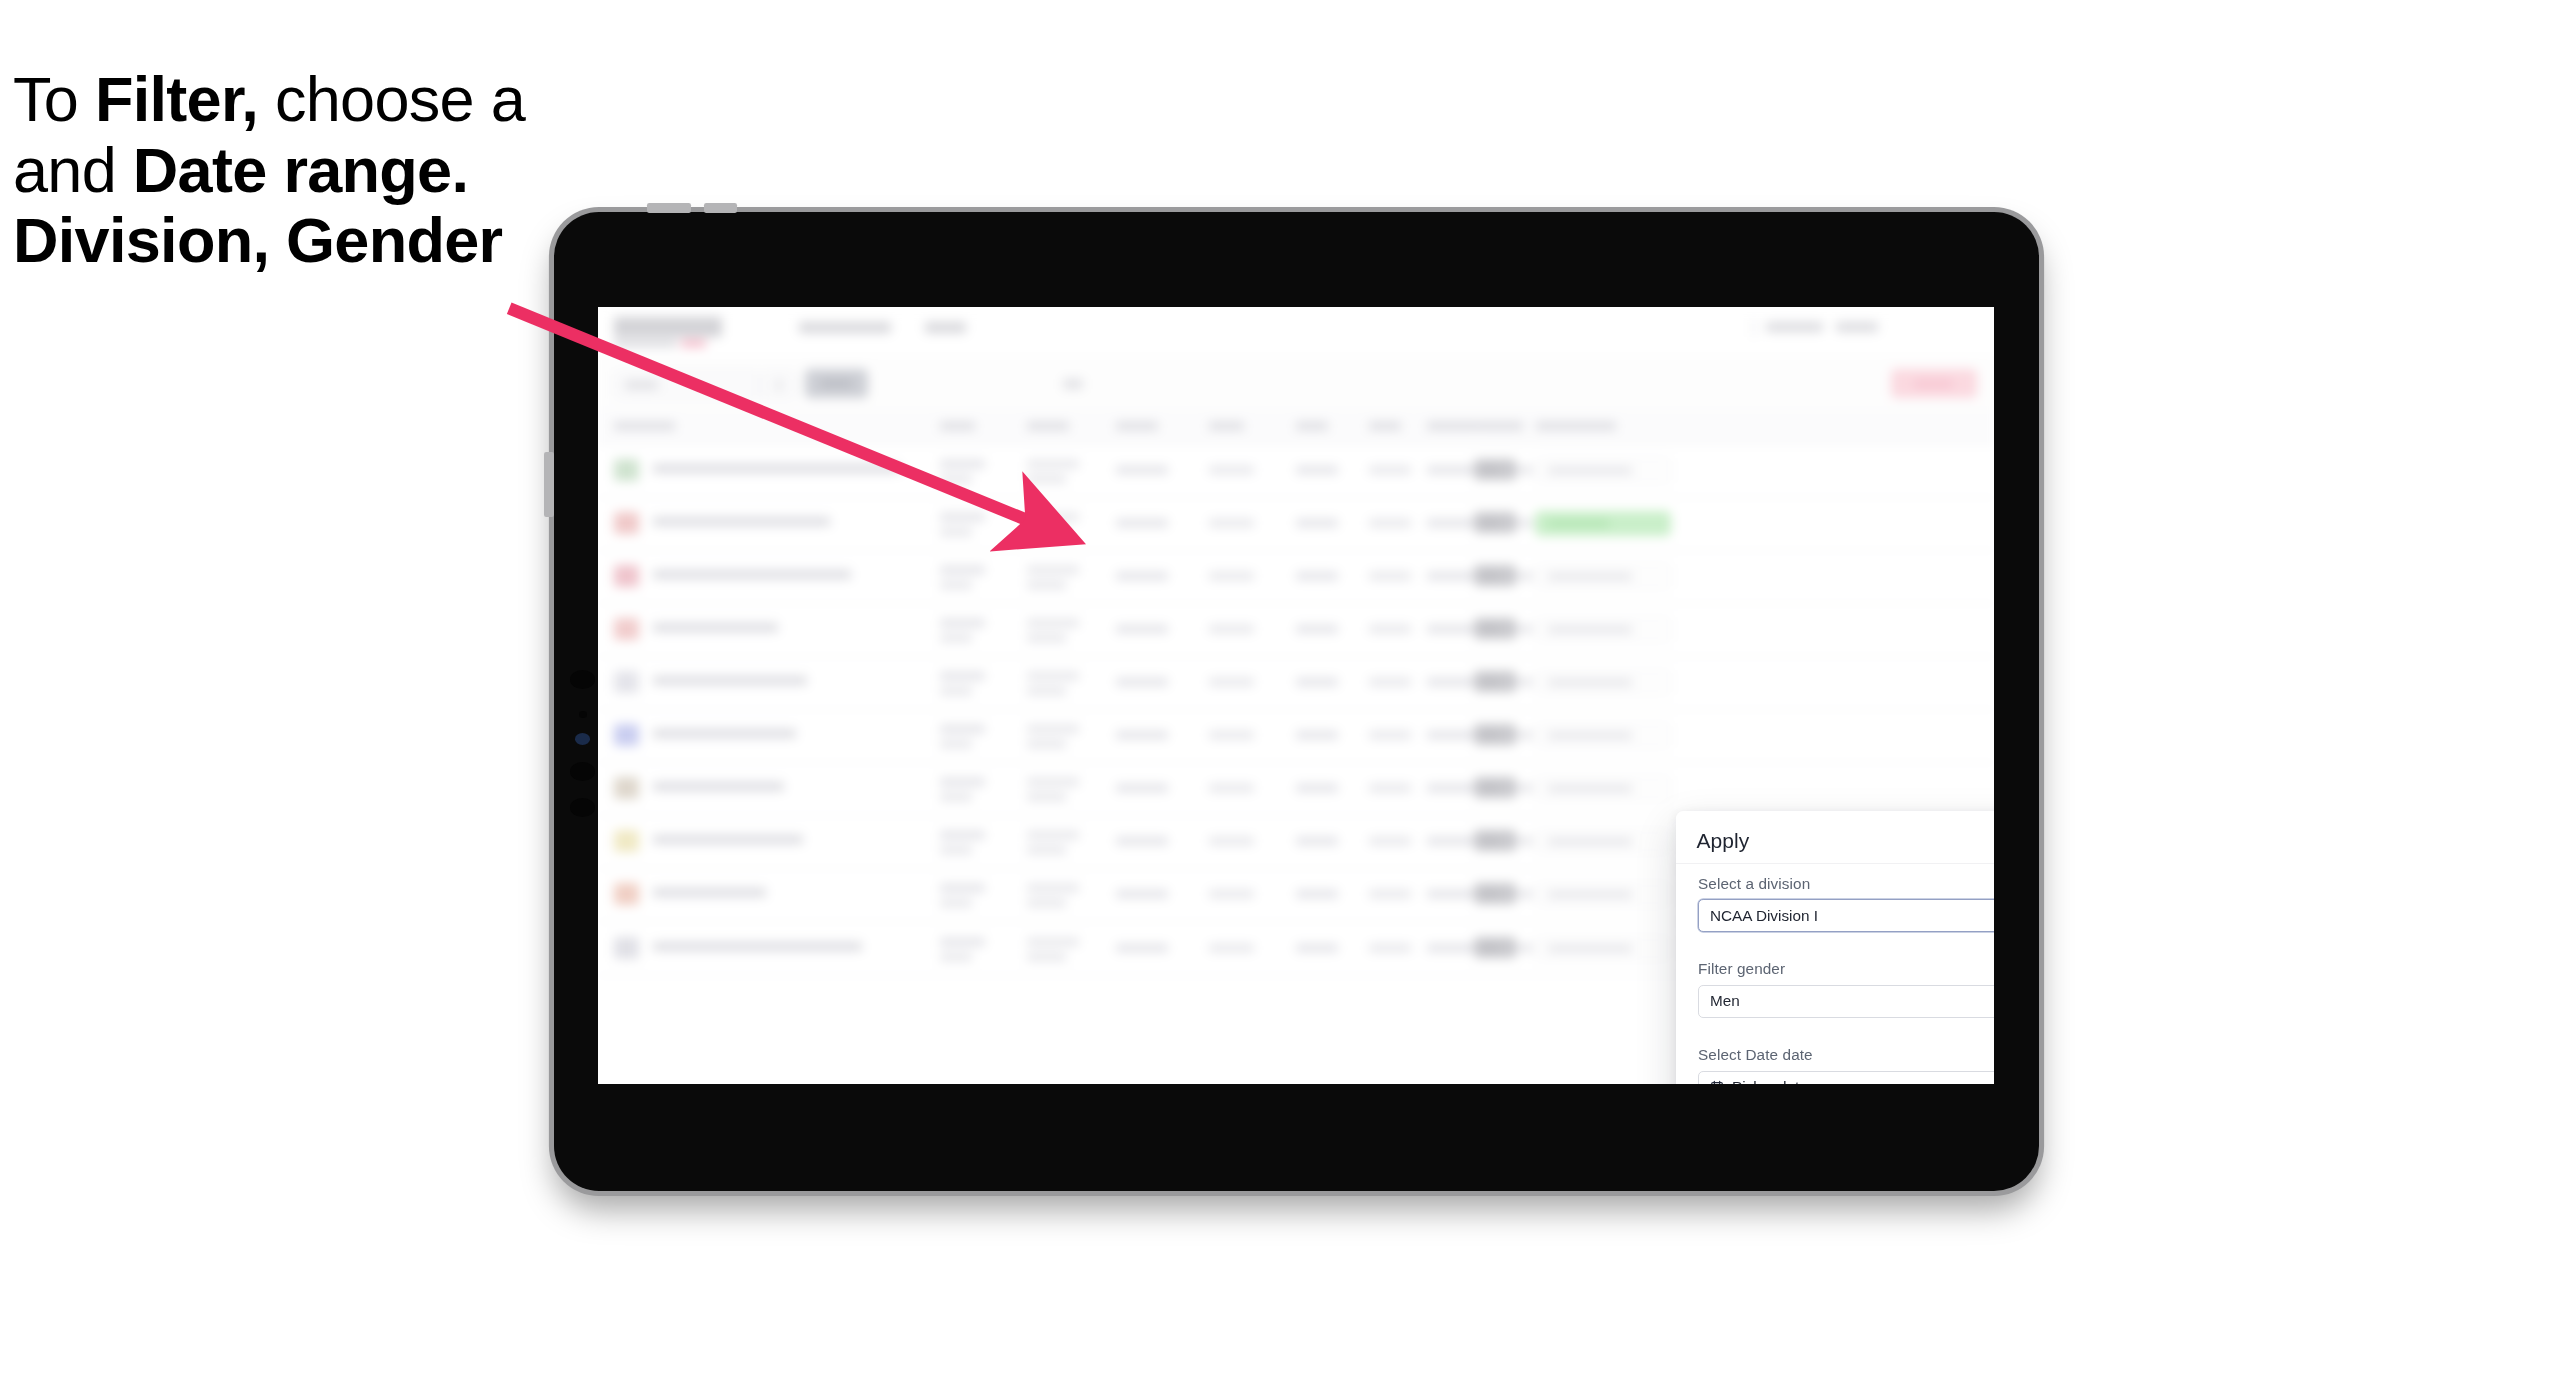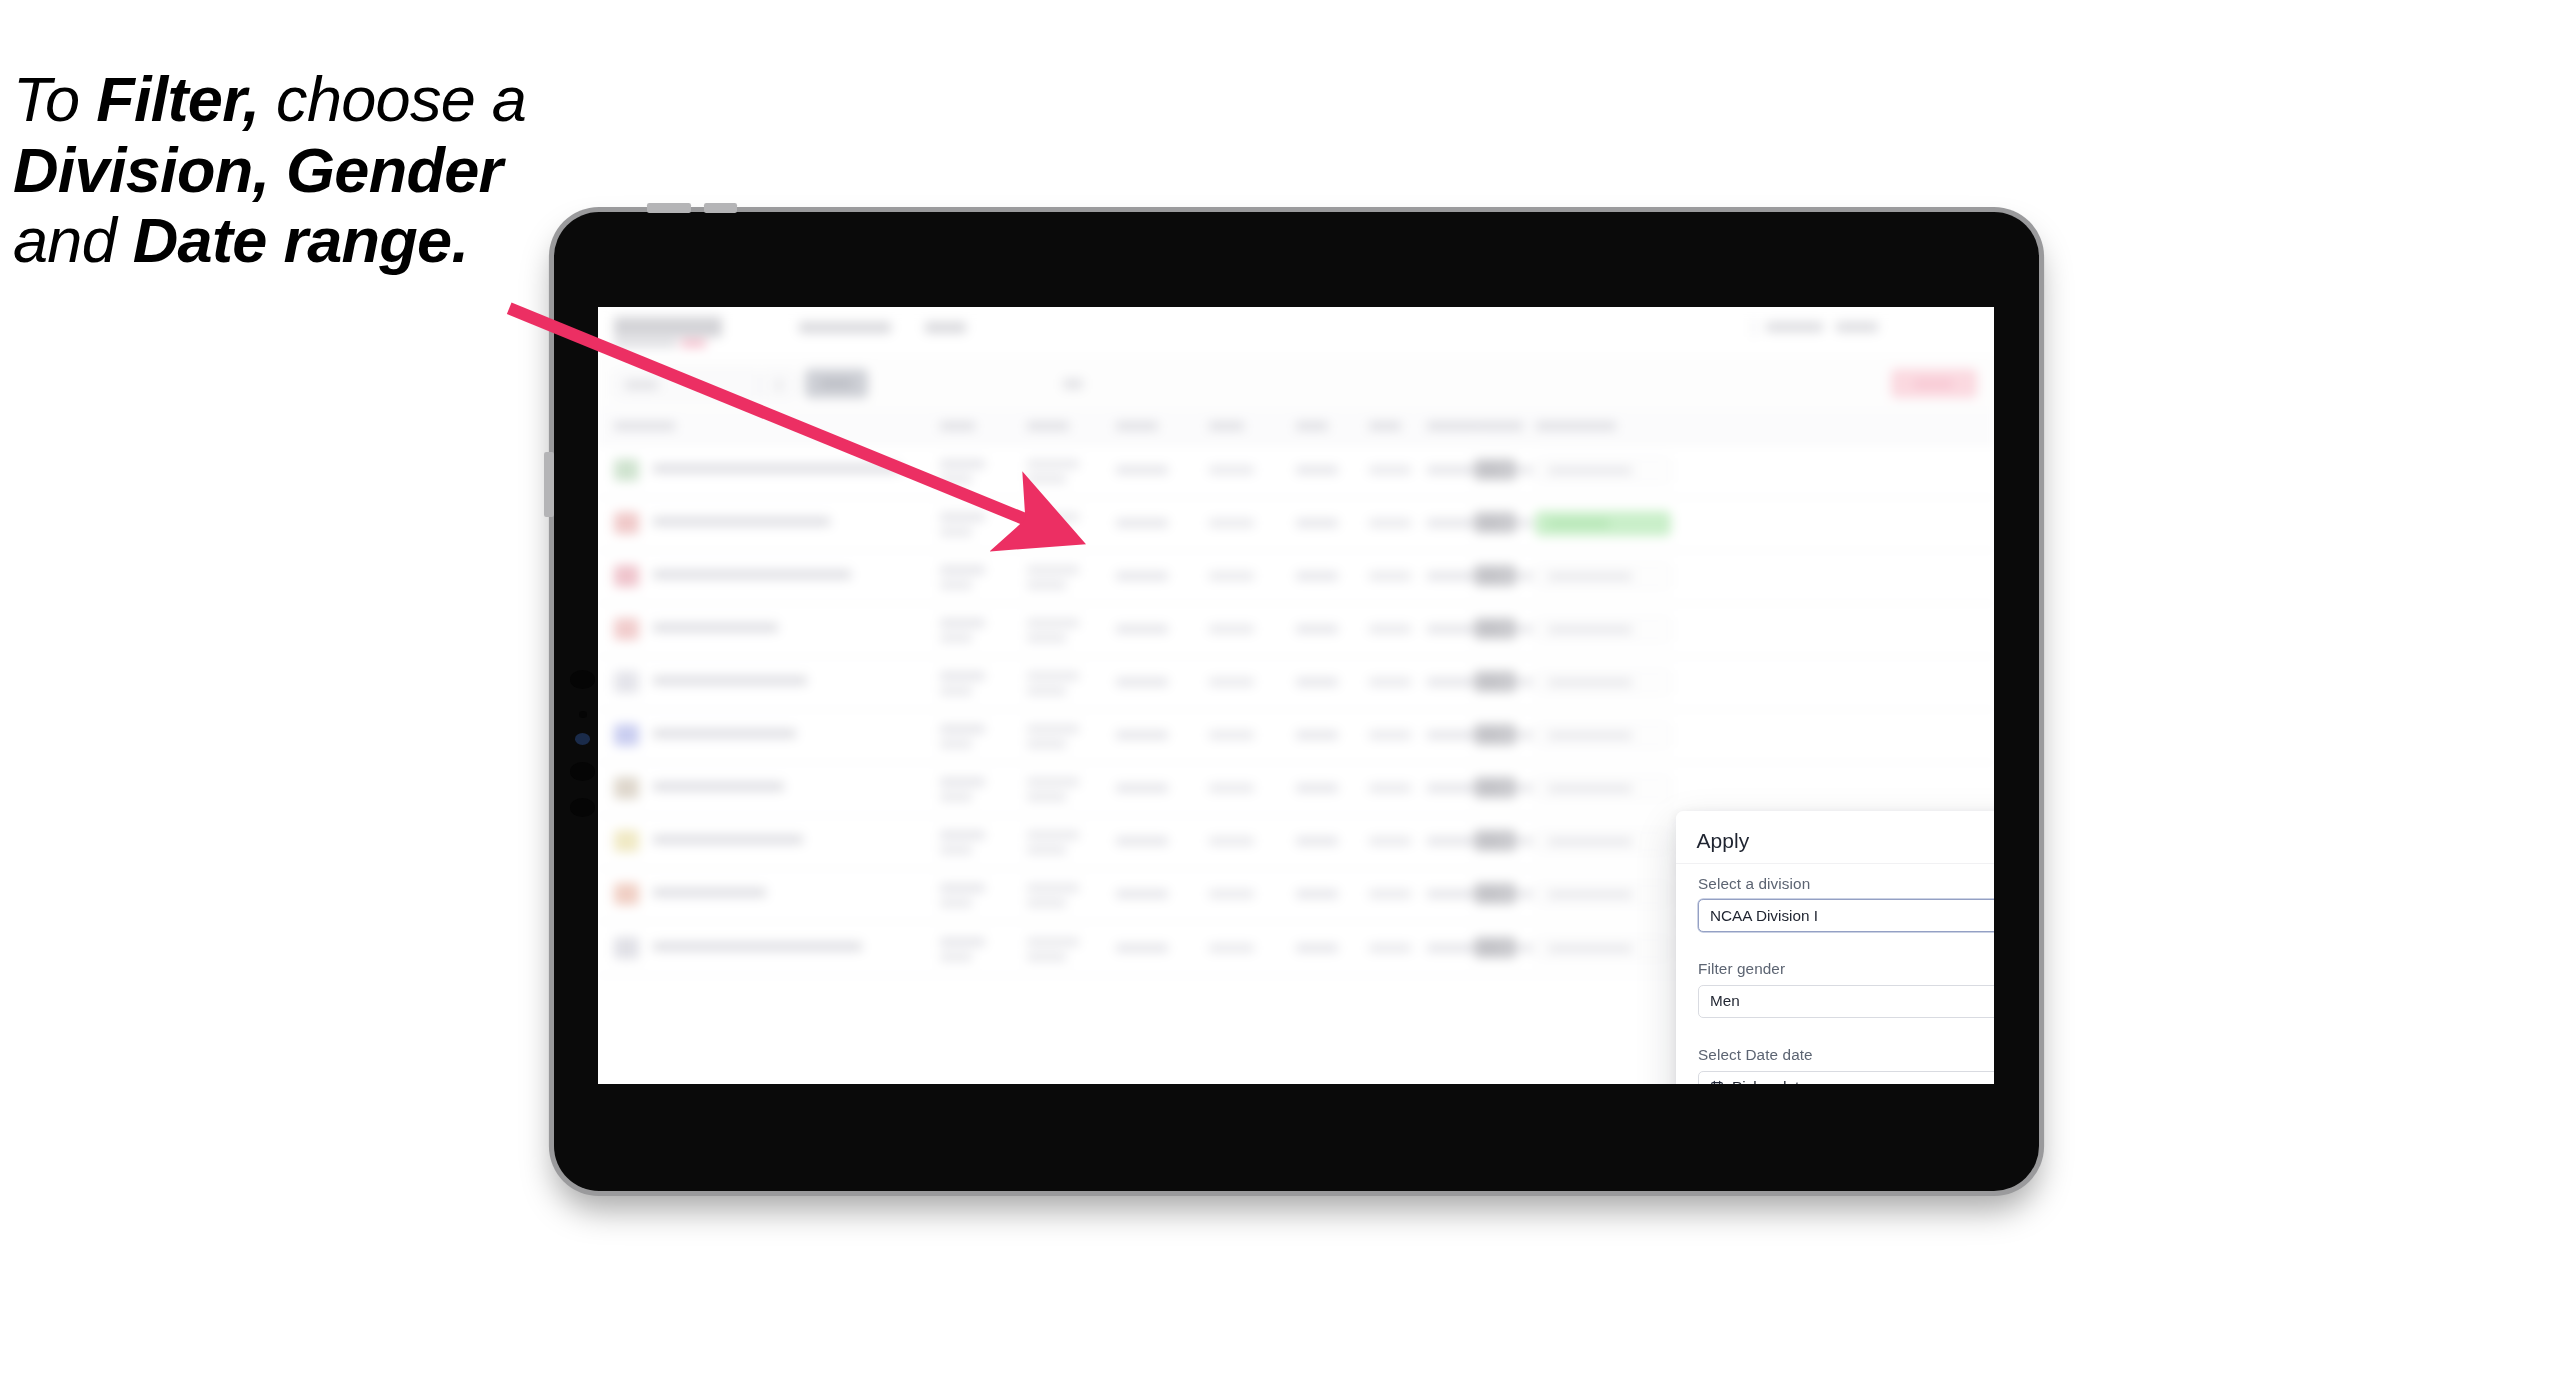--- a/index.html
+++ b/index.html
@@ -13,21 +13,20 @@
 
   
   #caption{
     position:absolute;
     left:13px; top:64px;
     width:553px;
     font-size:63px;
     line-height:1.12;
     color:#000000;
     letter-spacing:-0.7px;
-    font-style:italic;
   }
   #caption .ln{display:block;white-space:nowrap;}
   #caption b{font-weight:700;}
   #caption .lt{font-weight:400;}
 
   
   #tablet{
     position:absolute;
     left:554px; top:212px;
     width:1485px; height:979px;
@@ -196,22 +195,22 @@
   #arrow{
     position:absolute;left:0;top:0;width:2576px;height:1386px;
     pointer-events:none;z-index:60;
   }
 </style>
 </head>
 <body>
 
 <div id="caption">
   <span class="ln"><span class="lt">To </span><b>Filter,</b><span class="lt"> choose a</span></span>
+  <span class="ln"><span class="lt">and </span><b>Date range.</b></span>
   <span class="ln"><b>Division, Gender</b></span>
-  <span class="ln"><span class="lt">and </span><b>Date range.</b></span>
 </div>
 
 <div id="tablet">
 
   <div class="side-btn" id="btn-power"></div>
   <div class="side-btn" id="btn-vol1"></div>
   <div class="side-btn" id="btn-side"></div>
 
   <div class="lens" id="lens-a"></div>
   <div class="lens" id="lens-b"></div>

